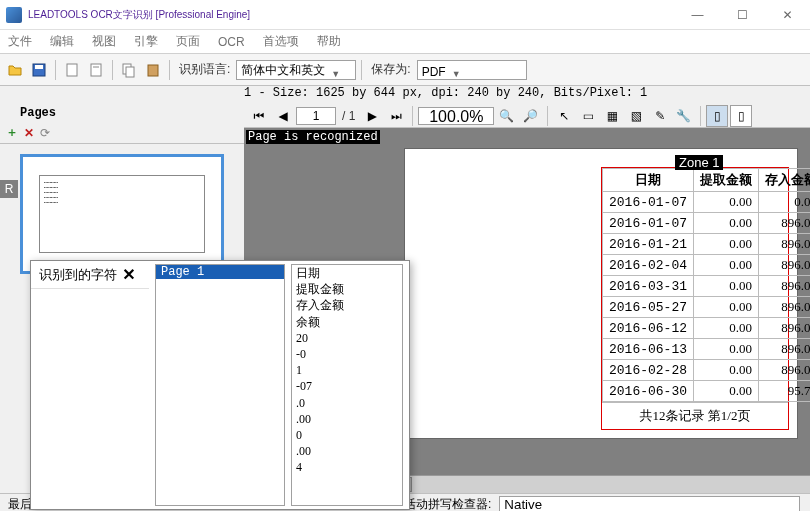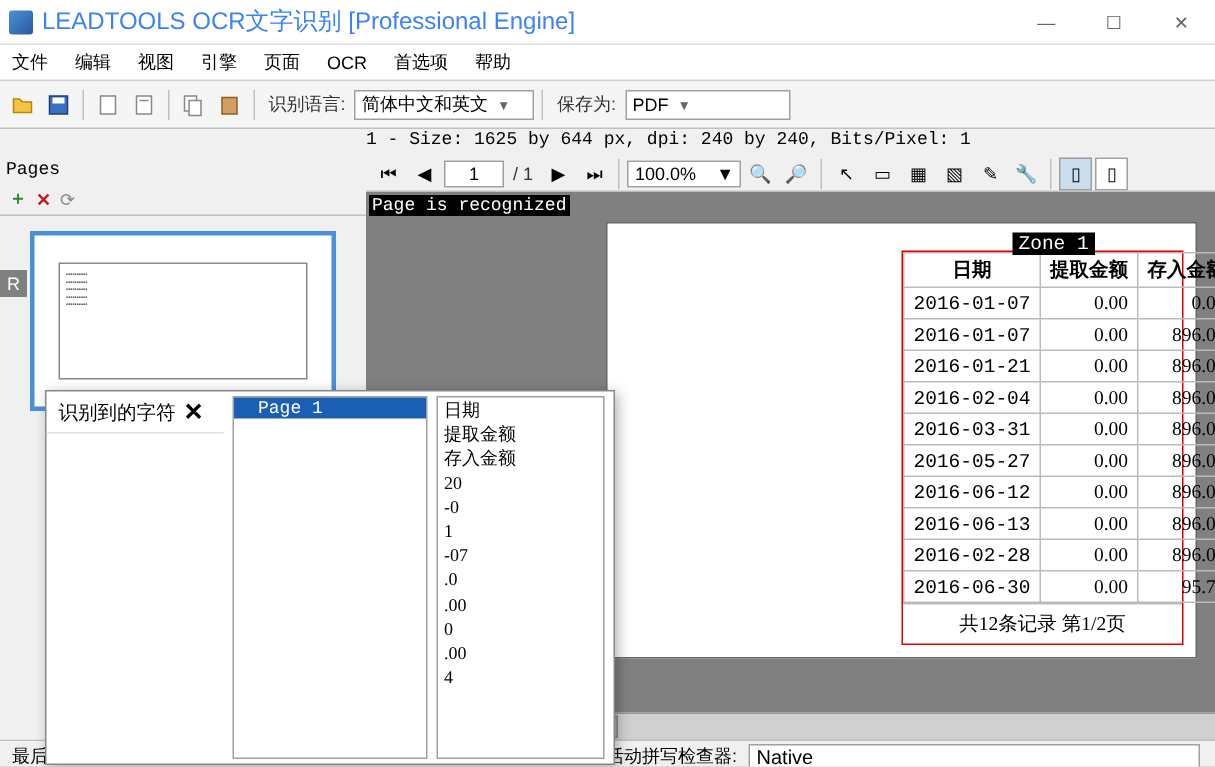--- a/index.html
+++ b/index.html
@@ -1,65 +1,65 @@
 <!DOCTYPE html>
 <html><head>
 <meta charset="utf-8">
 <style>
 * { box-sizing: border-box; margin: 0; padding: 0; }
 body { font-family: "Microsoft YaHei", Tahoma, sans-serif; font-size: 12px; background: #f0f0f0; width: 810px; height: 511px; overflow: hidden; position: relative; }
 .titlebar { height: 30px; background: #fff; display: flex; align-items: center; border-bottom: 1px solid #e0e0e0; }
 .titlebar .icon { width: 16px; height: 16px; margin: 0 6px; background: linear-gradient(135deg,#4a90d9,#2a5a99); border-radius: 2px; }
-.titlebar .title { font-size: 16px; color: #3b82f6; flex: 1; }
+.titlebar .title { font-size: 10px; color: #4c1d95; flex: 1; }
 .titlebar .winbtns { display: flex; }
 .titlebar .winbtn { width: 45px; height: 30px; display: flex; align-items: center; justify-content: center; color: #666; }
 .menubar { height: 24px; background: #fff; display: flex; align-items: center; padding: 0 8px; border-bottom: 1px solid #d0d0d0; gap: 18px; }
-.menubar span { font-size: 12px; color: #000000; }
+.menubar span { font-size: 12px; color: #737373; }
 .toolbar { height: 32px; background: #f5f5f5; border-bottom: 1px solid #c0c0c0; display: flex; align-items: center; padding: 0 4px; gap: 2px; }
 .tb-btn { width: 22px; height: 22px; display: flex; align-items: center; justify-content: center; border: 1px solid transparent; }
 .tb-btn.b { border: 1px solid #a0a0a0; background: #fff; }
 .tb-sep { width: 1px; height: 20px; background: #c0c0c0; margin: 0 3px; }
 .tb-label { font-size: 12px; color: #333; margin: 0 4px; }
-.tb-combo { height: 20px; border: 1px solid #a0a0a0; background: #fff; font-size: 12px; padding: 0 4px; display: flex; align-items: center; gap: 6px; }
+.tb-combo { height: 20px; border: 1px solid #a0a0a0; background: #fff; font-size: 12px; padding: 0 4px; display: flex; align-items: flex-end; gap: 6px; }
 .tb-combo .caret { font-size: 9px; color: #666; }
 .infobar { height: 18px; font-family: "Courier New", monospace; font-size: 12px; padding-left: 244px; color: #000; background: #f0f0f0; }
 .main { display: flex; height: 389px; }
 .pages-panel { width: 244px; background: #f0f0f0; display: flex; flex-direction: column; }
-.pages-header { height: 18px; font-family: "Courier New", monospace; font-size: 12px; padding-left: 4px; display: flex; align-items: center; }
+.pages-header { height: 18px; font-family: "Courier New", monospace; font-size: 12px; padding-left: 20px; display: flex; align-items: center; font-weight: bold; }
 .pages-tools { height: 22px; display: flex; align-items: center; gap: 6px; padding-left: 6px; border-bottom: 1px solid #c0c0c0; }
 .thumb { margin: 10px 20px; border: 3px solid #4a90d9; background: #fff; height: 120px; position: relative; padding: 18px 16px; }
 .thumb-inner { border: 1px solid #888; width: 100%; height: 100%; padding: 4px; }
 .thumb-table { font-size: 4px; color: #555; }
 .right { flex: 1; display: flex; flex-direction: column; background: #a0a0a0; }
 .nav-row { height: 24px; background: #f0f0f0; display: flex; align-items: center; gap: 2px; padding-left: 4px; border-bottom: 1px solid #c0c0c0; }
 .nav-input { width: 40px; height: 18px; border: 1px solid #a0a0a0; background: #fff; text-align: center; font-size: 12px; }
-.zoom-combo { width: 76px; height: 18px; border: 1px solid #a0a0a0; background: #fff; font-size: 12px; padding: 0 4px; display: flex; align-items: center; justify-content: space-between; }
+.zoom-combo { width: 76px; height: 18px; border: 1px solid #a0a0a0; background: #fff; font-size: 16px; padding: 0 4px; display: flex; align-items: center; justify-content: space-between; flex-direction: column; }
 .doc-area { flex: 1; position: relative; background: #808080; overflow: hidden; }
 .doc-status { position: absolute; left: 2px; top: 2px; background: #000; color: #fff; font-family: "Courier New", monospace; font-size: 12px; padding: 0 2px; }
 .page-view { position: absolute; left: 160px; top: 20px; right: 12px; background: #fff; border: 1px solid #666; }
-.zone-label { position: absolute; left: 270px; top: 6px; background: #000; color: #fff; font-size: 13px; padding: 0 4px; font-family: Liberation Mono, monospace; }
+.zone-label { position: absolute; left: 270px; top: 6px; background: #000; color: #fff; font-size: 13px; padding: 0 4px; font-family: Liberation Sans, sans-serif; }
 .zone-box { margin: 18px 8px 8px 196px; border: 1.5px solid #d00; font-family: "SimSun", serif; }
 .zone-box table { border-collapse: collapse; width: 100%; font-size: 13px; }
 .zone-box th, .zone-box td { border: 1px solid #bbb; padding: 2px 6px; text-align: right; white-space: nowrap; }
 .zone-box th { text-align: center; font-weight: bold; }
 .zone-box td.date { text-align: center; font-family: "Courier New", monospace; }
 .zone-footer { text-align: center; padding: 4px; border-top: 1px solid #bbb; font-size: 13px; }
 .scroll-horiz { height: 18px; background: #d0d0d0; border-top: 1px solid #999; position: relative; }
 .scroll-thumb { position: absolute; left: 18px; top: 1px; height: 15px; width: 150px; background: #b0b0b0; border: 1px solid #888; }
 .status-row { height: 22px; background: #f0f0f0; border-top: 1px solid #c0c0c0; display: flex; align-items: center; }
 .status-left { width: 244px; padding-left: 8px; font-size: 12px; }
 .status-right { flex: 1; padding-left: 160px; display: flex; align-items: center; gap: 8px; font-size: 12px; }
 .status-input { flex: 1; height: 18px; border: 1px solid #a0a0a0; background: #fff; padding: 0 4px; margin-right: 10px; }
 
 .dialog { position: absolute; left: 30px; top: 260px; width: 380px; height: 250px; background: #fff; border: 1px solid #888; box-shadow: 2px 2px 8px rgba(0,0,0,0.3); display: flex; flex-direction: row; }
 .dlg-title { height: 28px; display: flex; align-items: center; padding: 0 8px; border-bottom: 1px solid #e0e0e0; font-size: 13px; }
 .dlg-title .close { margin-left: auto; font-size: 16px; font-weight: bold; width: 24px; text-align: center; }
 .dlg-body { flex: 1; display: flex; overflow: hidden; }
 .dlg-list { width: 130px; border: 1px solid #a0a0a0; margin: 3px 0 3px 6px; background: #fff; font-family: "Courier New", monospace; }
-.dlg-list-item { font-size: 12px; padding: 0 16px; }
+.dlg-list-item { font-size: 12px; padding: 0 5px; }
 .dlg-list-item.sel { background: #1a5fb4; color: #fff; }
 .dlg-text { flex: 1; border: 1px solid #a0a0a0; margin: 3px 6px; background: #fff; font-size: 12px; overflow-y: scroll; line-height: 1.35; font-family: "SimSun","Microsoft YaHei"; }
 .dlg-text div { padding: 0 4px; }
 .r-tab { position: absolute; left: 0; top: 180px; width: 18px; height: 18px; background: #808080; color: #fff; font-size: 12px; display: flex; align-items: center; justify-content: center; }
 svg { display: block; }
 </style>
 </head>
 <body>
 
 <div class="titlebar">
@@ -269,20 +269,21 @@
     <span class="close">✕</span>
   </div>
   <div class="dlg-body">
     <div class="dlg-list">
       <div class="dlg-list-item sel">Page 1</div>
     </div>
     <div class="dlg-text" id="dlg-text">
         <div>日期</div>
         <div>提取金额</div>
         <div>存入金额</div>
+        <div>余额</div>
         <div>20</div>
         <div>-0</div>
         <div>1</div>
         <div>-07</div>
         <div>.0</div>
         <div>.00</div>
         <div>0</div>
         <div>.00</div>
         <div>4</div>
       </div>

